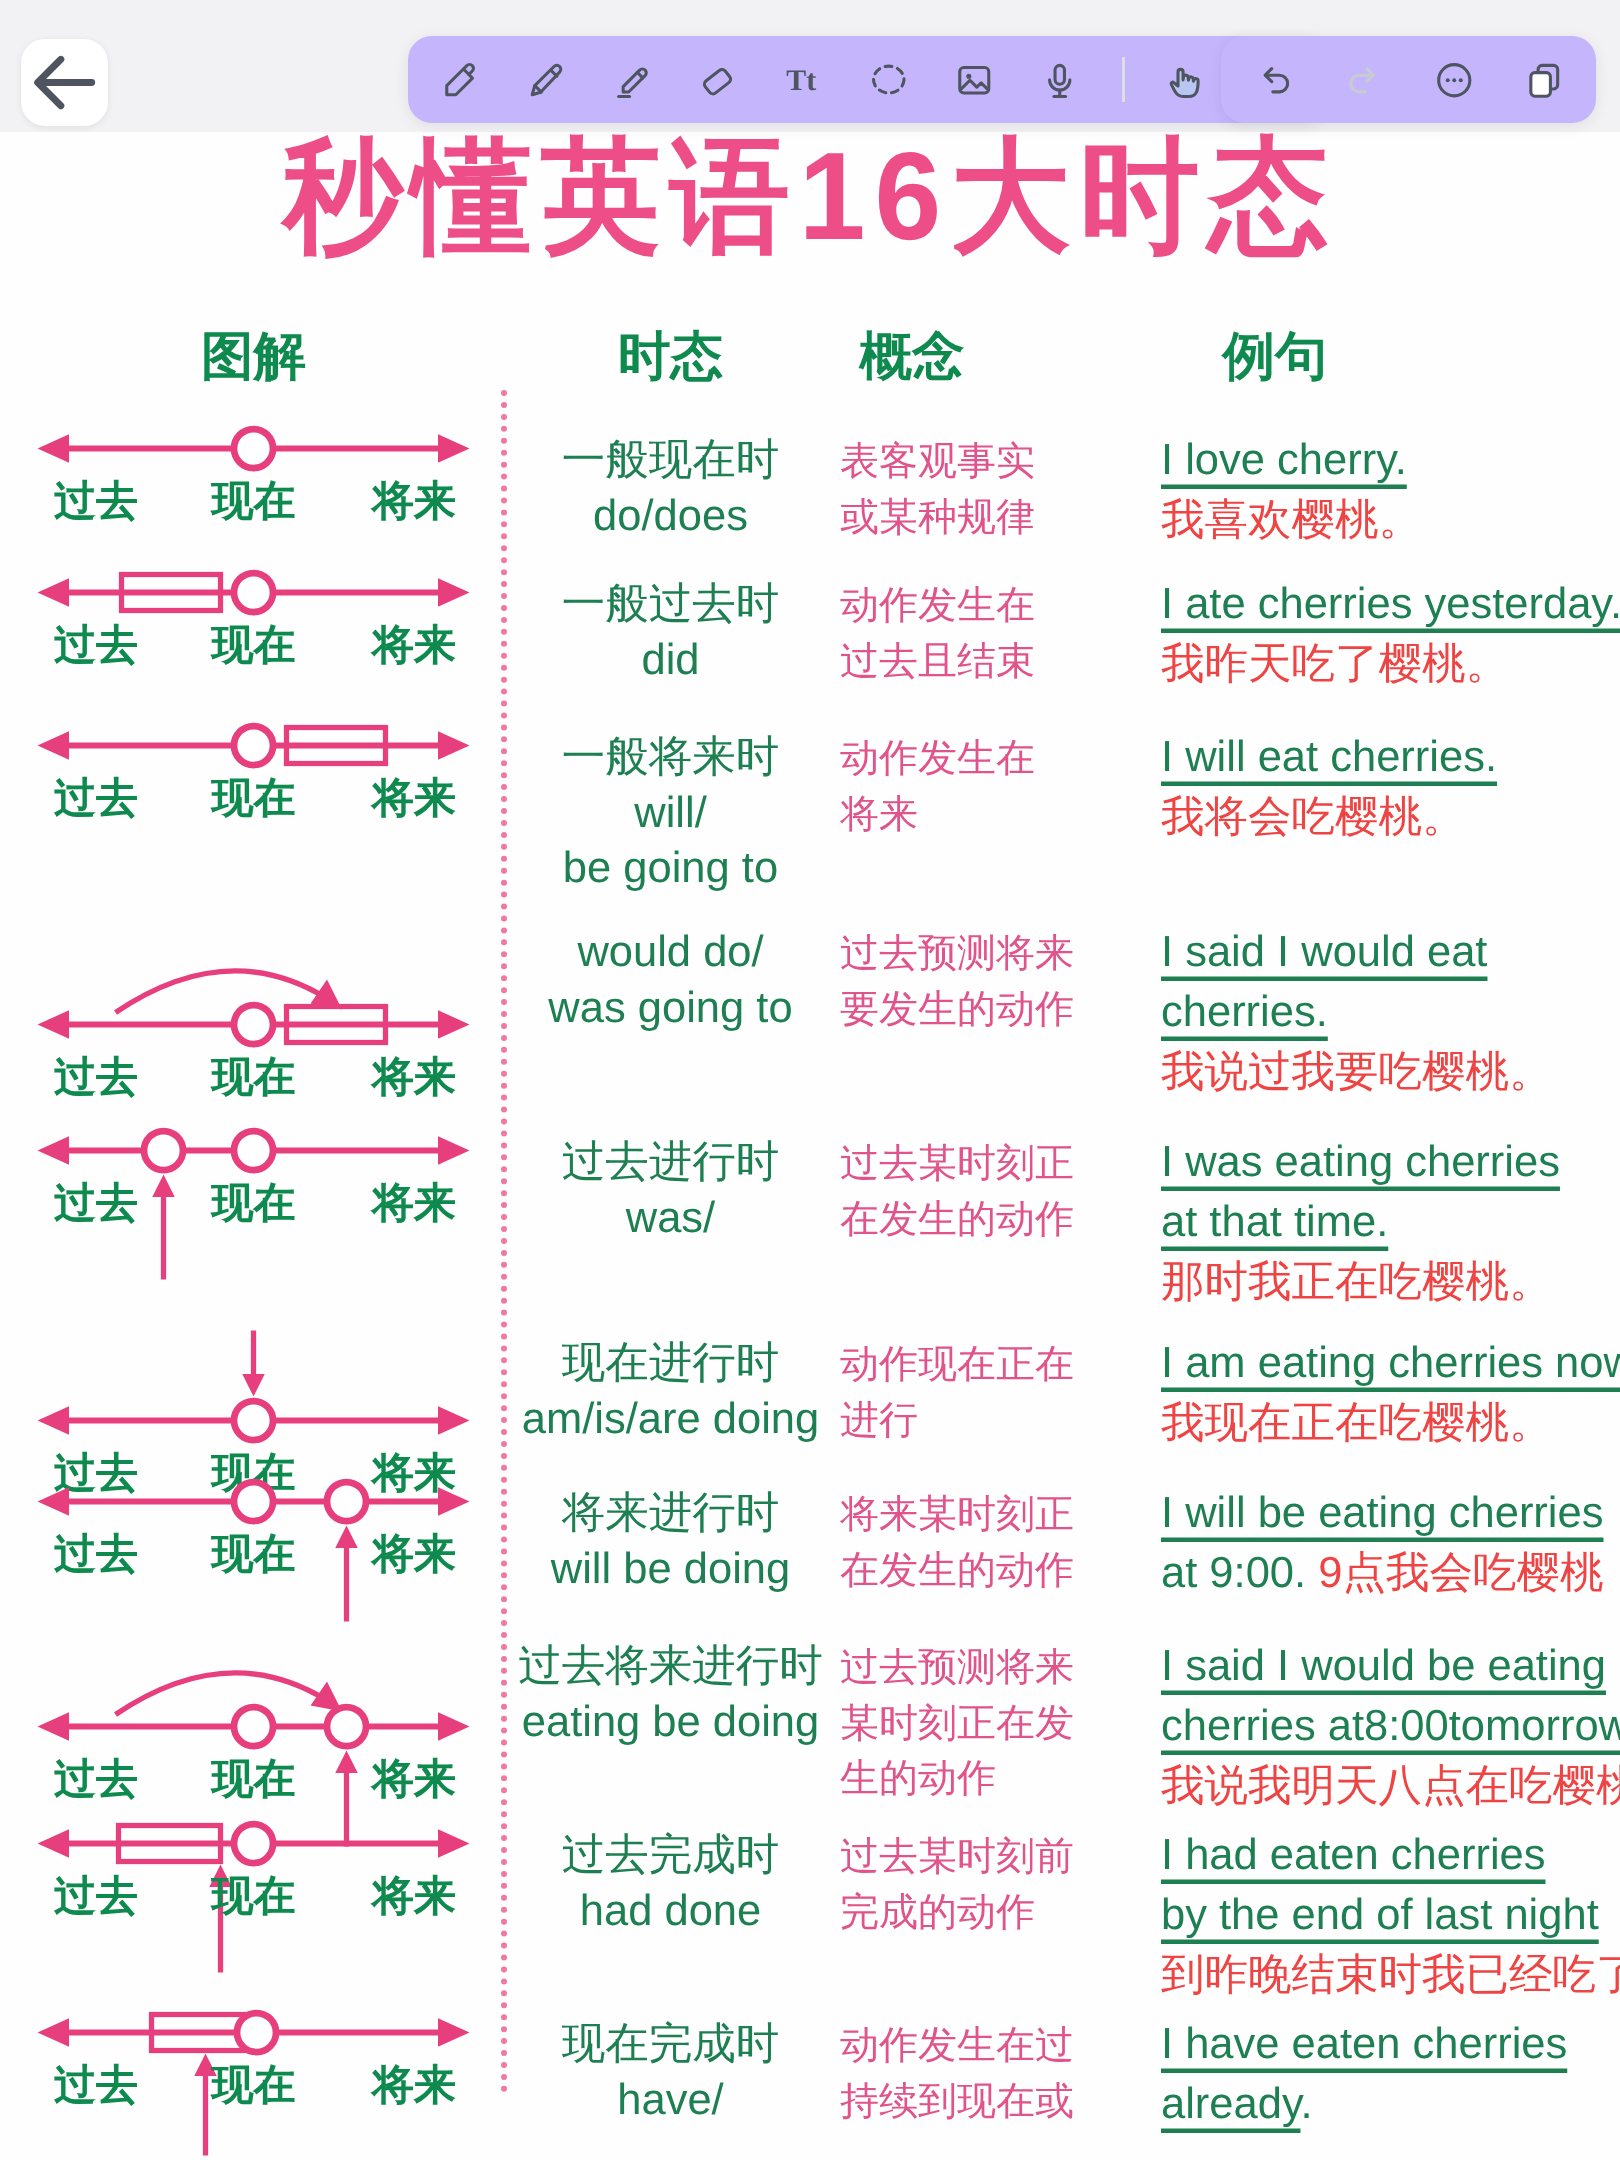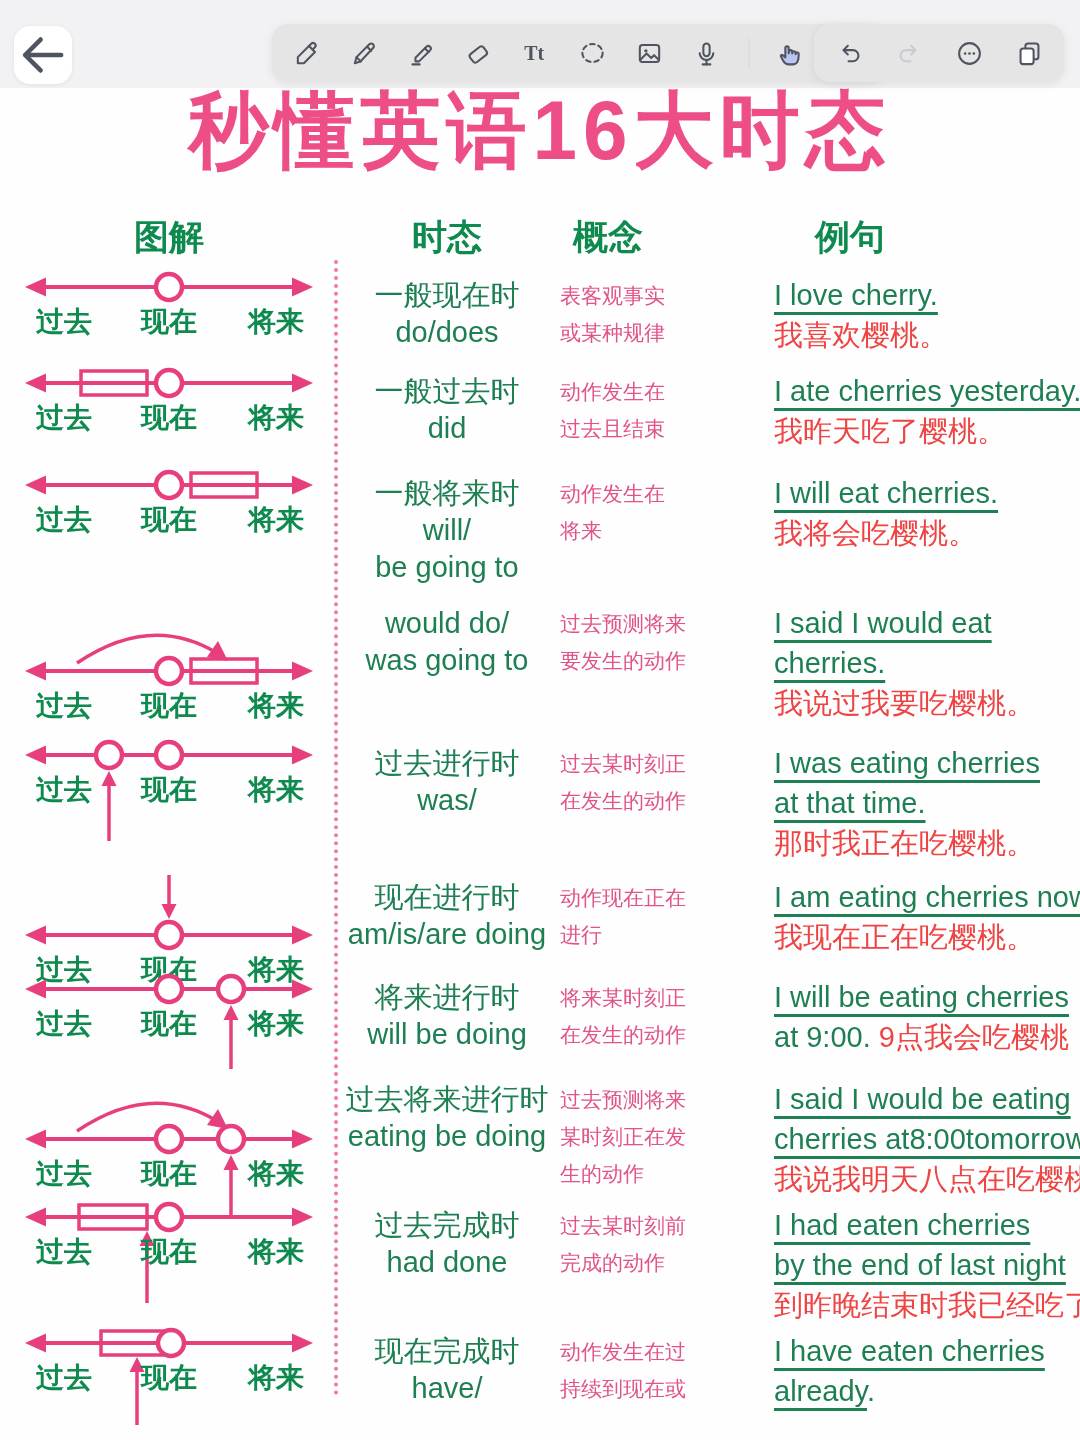--- a/index.html
+++ b/index.html
@@ -3,44 +3,44 @@
 <meta charset="utf-8">
 <style>
   html,body{margin:0;padding:0}
   body{width:1080px;height:1440px;overflow:hidden;background:#fefefe;
        font-family:"Liberation Sans",sans-serif;position:relative}
   
   .topstrip{position:absolute;top:0;left:0;right:0;height:88px;background:#f2f2f4}
   .btn-back{position:absolute;top:26px;left:14px;width:58px;height:58px;background:#fff;
             border-radius:16px;box-shadow:0 1px 5px rgba(0,0,0,.07);
             display:flex;align-items:center;justify-content:center;color:#4f5560}
-  .toolbar{position:absolute;top:24px;height:58px;background:#e5e5e5;border-radius:16px;
+  .toolbar{position:absolute;top:24px;height:58px;background:#c4b5fd;border-radius:16px;
            box-shadow:0 2px 10px rgba(0,0,0,.08);display:flex;align-items:center;
            padding:0 20px;gap:27px;color:#4f5560}
   .toolbar.mid{left:272px}
   .toolbar.right{right:16px;gap:30px}
   .tool{width:30px;height:30px;display:flex;align-items:center;justify-content:center;cursor:pointer}
   .tool svg{width:29px;height:29px}
   .tool.disabled{color:#c8cbd1}
   .vdiv{width:1.5px;height:30px;background:#dcdee2}
   
   .page-title{position:absolute;top:78px;left:0;width:100%;text-align:center;margin:0;
               font-size:80px;font-weight:700;letter-spacing:6px;color:#ee4e87;
               transform:scaleY(1.04)}
   
   .sheet{position:absolute;top:214px;left:0;right:0}
-  .thead{display:grid;grid-template-columns:338px 218px 208px auto;margin-bottom:8px}
+  .thead{display:grid;grid-template-columns:338px 218px 208px auto;margin-bottom:20px}
   .thead span{font-size:35px;font-weight:700;color:#0f8a4e;text-align:center}
   .thead .h-concept{transform:translateX(-52px)}
   .thead .h-example{transform:translateX(-72px)}
   .sep{position:absolute;left:334px;top:46px;height:1136px;border-left:4px dotted #f078a2}
   .row{display:grid;grid-template-columns:338px 218px 208px auto;align-items:start;position:relative}
   .dg{display:flex;justify-content:center;overflow:visible}
   .tense{color:#1d7f52;font-size:29px;line-height:37px;text-align:center;padding-top:8px}
-  .concept{color:#e0538b;font-size:21px;line-height:37px;padding-top:8px;padding-left:4px}
+  .concept{color:#e0538b;font-size:26px;line-height:37px;padding-top:8px;padding-left:4px}
   .example{font-size:29px;line-height:40px;padding-top:6px;padding-left:10px}
   .seg-gu{color:#1d7f52;text-decoration:underline;text-decoration-thickness:2.5px;text-underline-offset:7px}
   .seg-g{color:#1d7f52}
   .seg-p{color:#ef4444}
   .ex-line{white-space:nowrap}
 </style>
 </head>
 <body>
 
 <div class="topstrip"></div>

